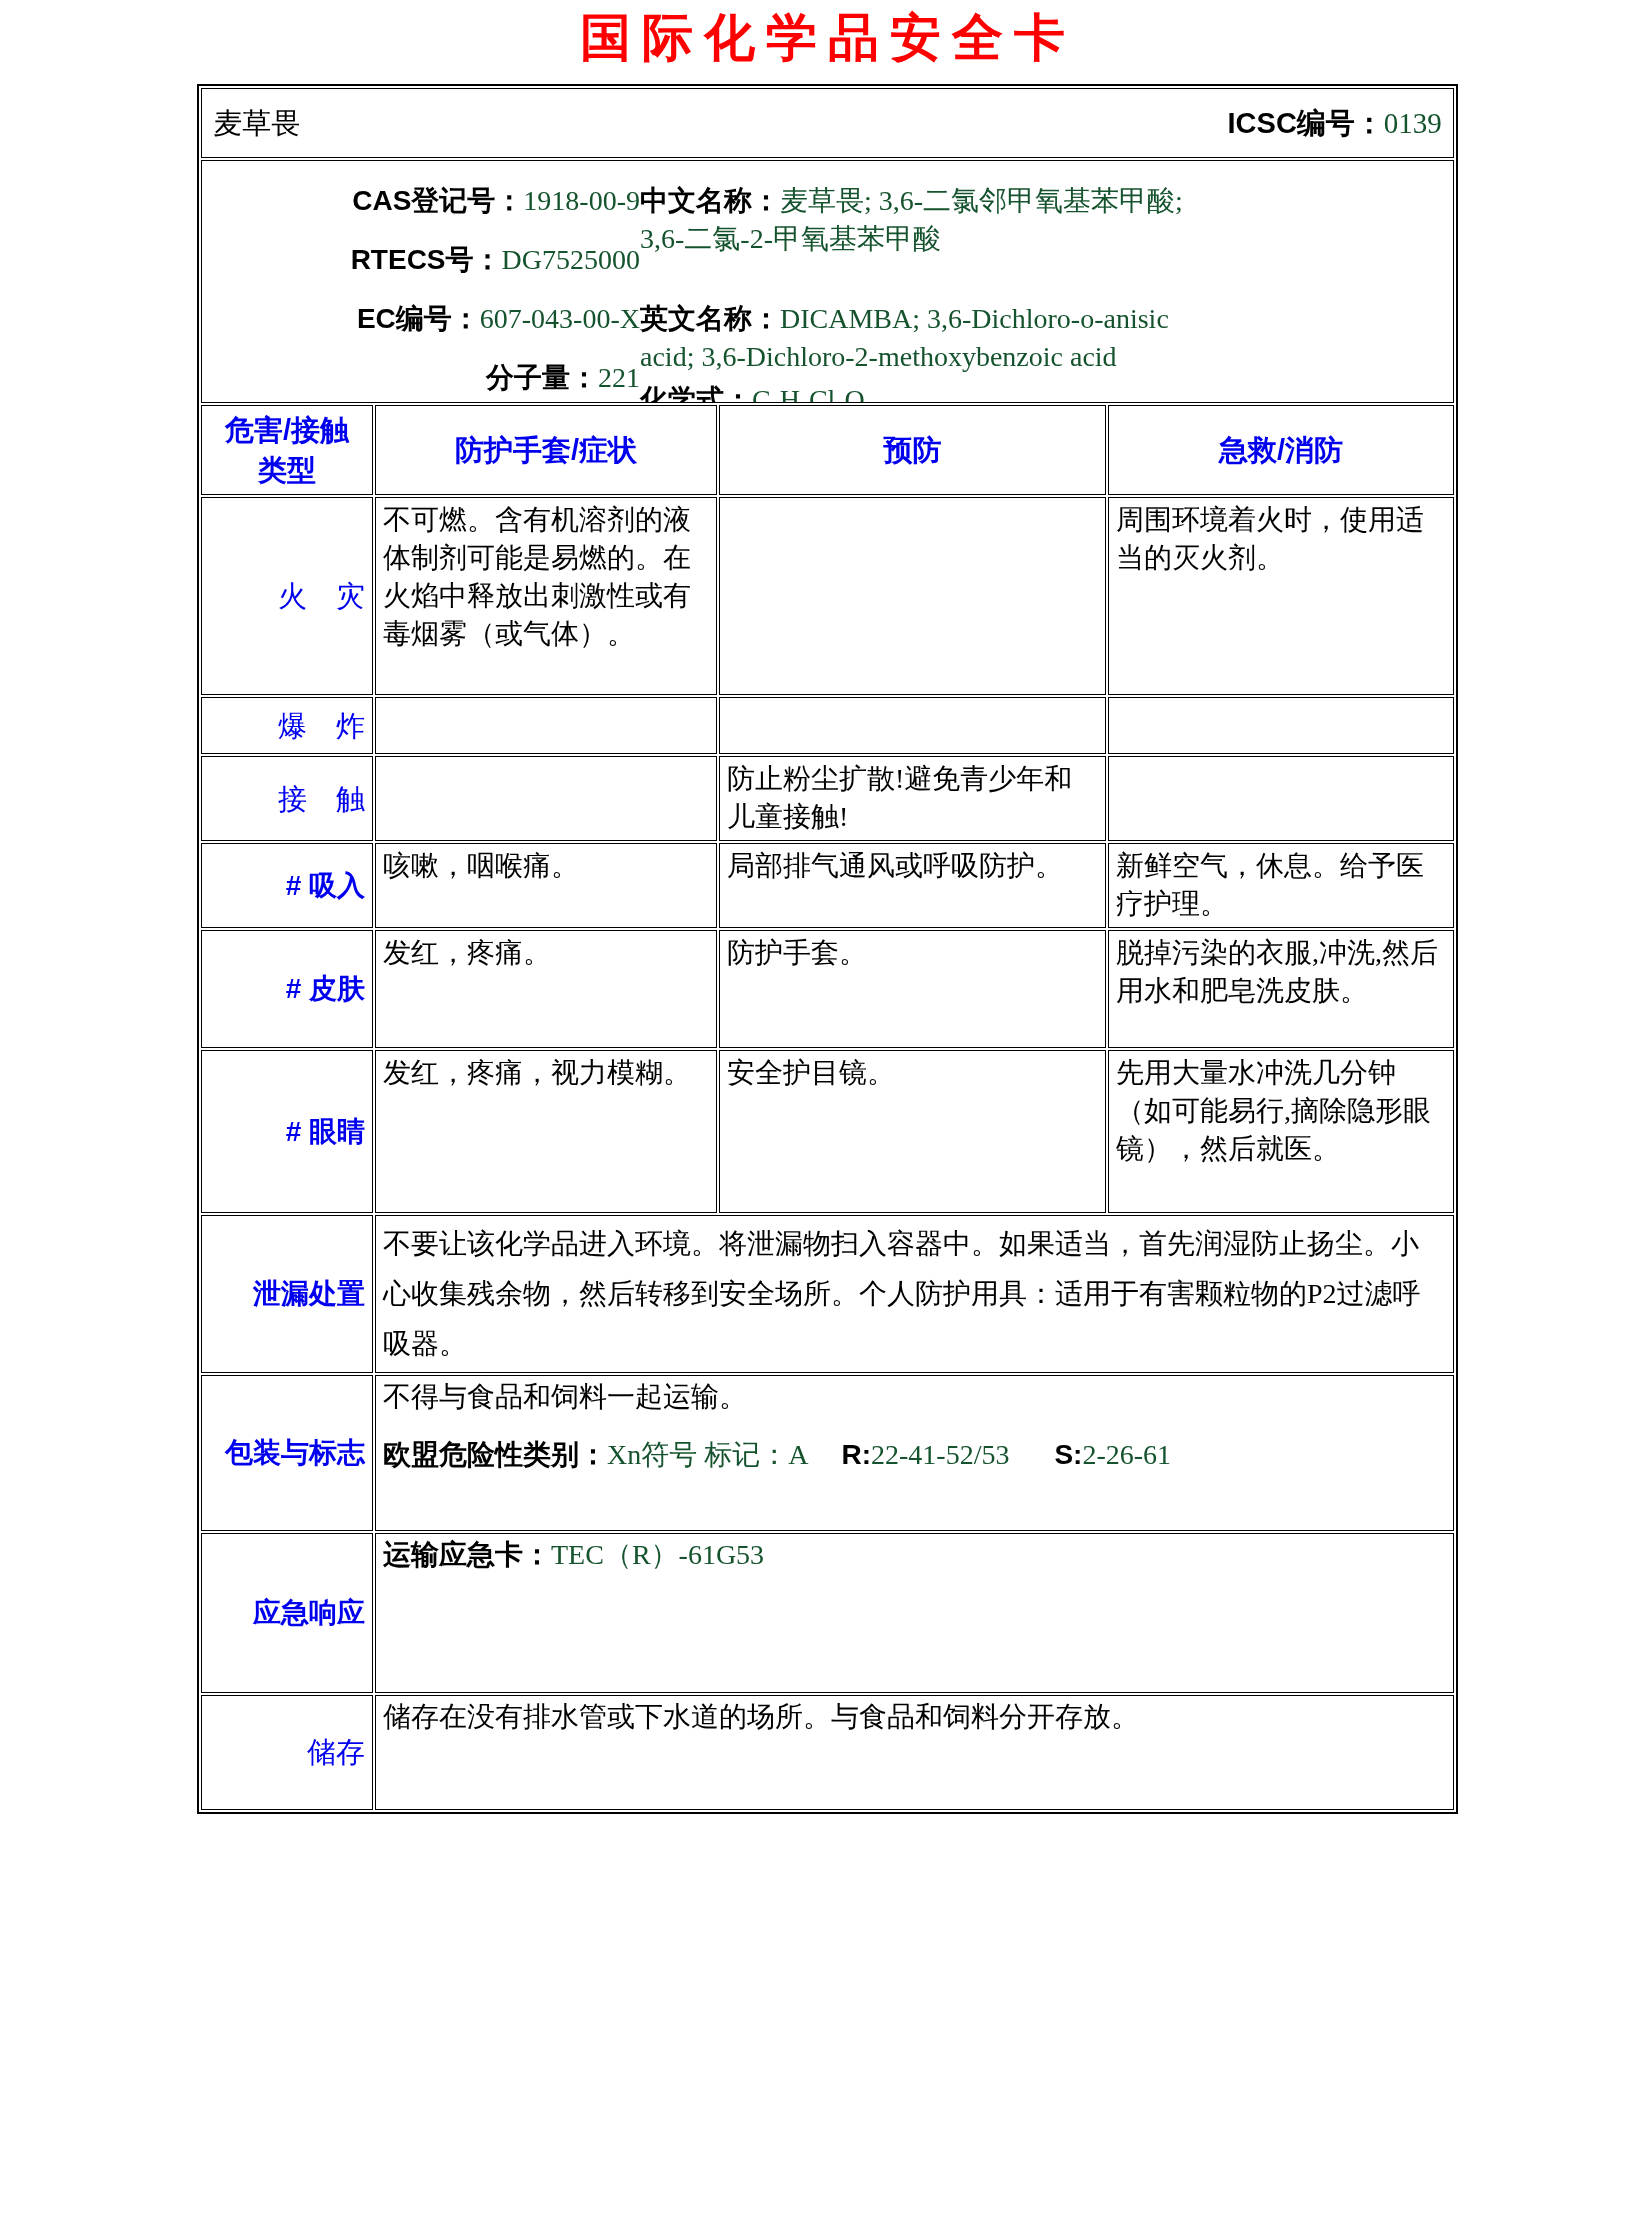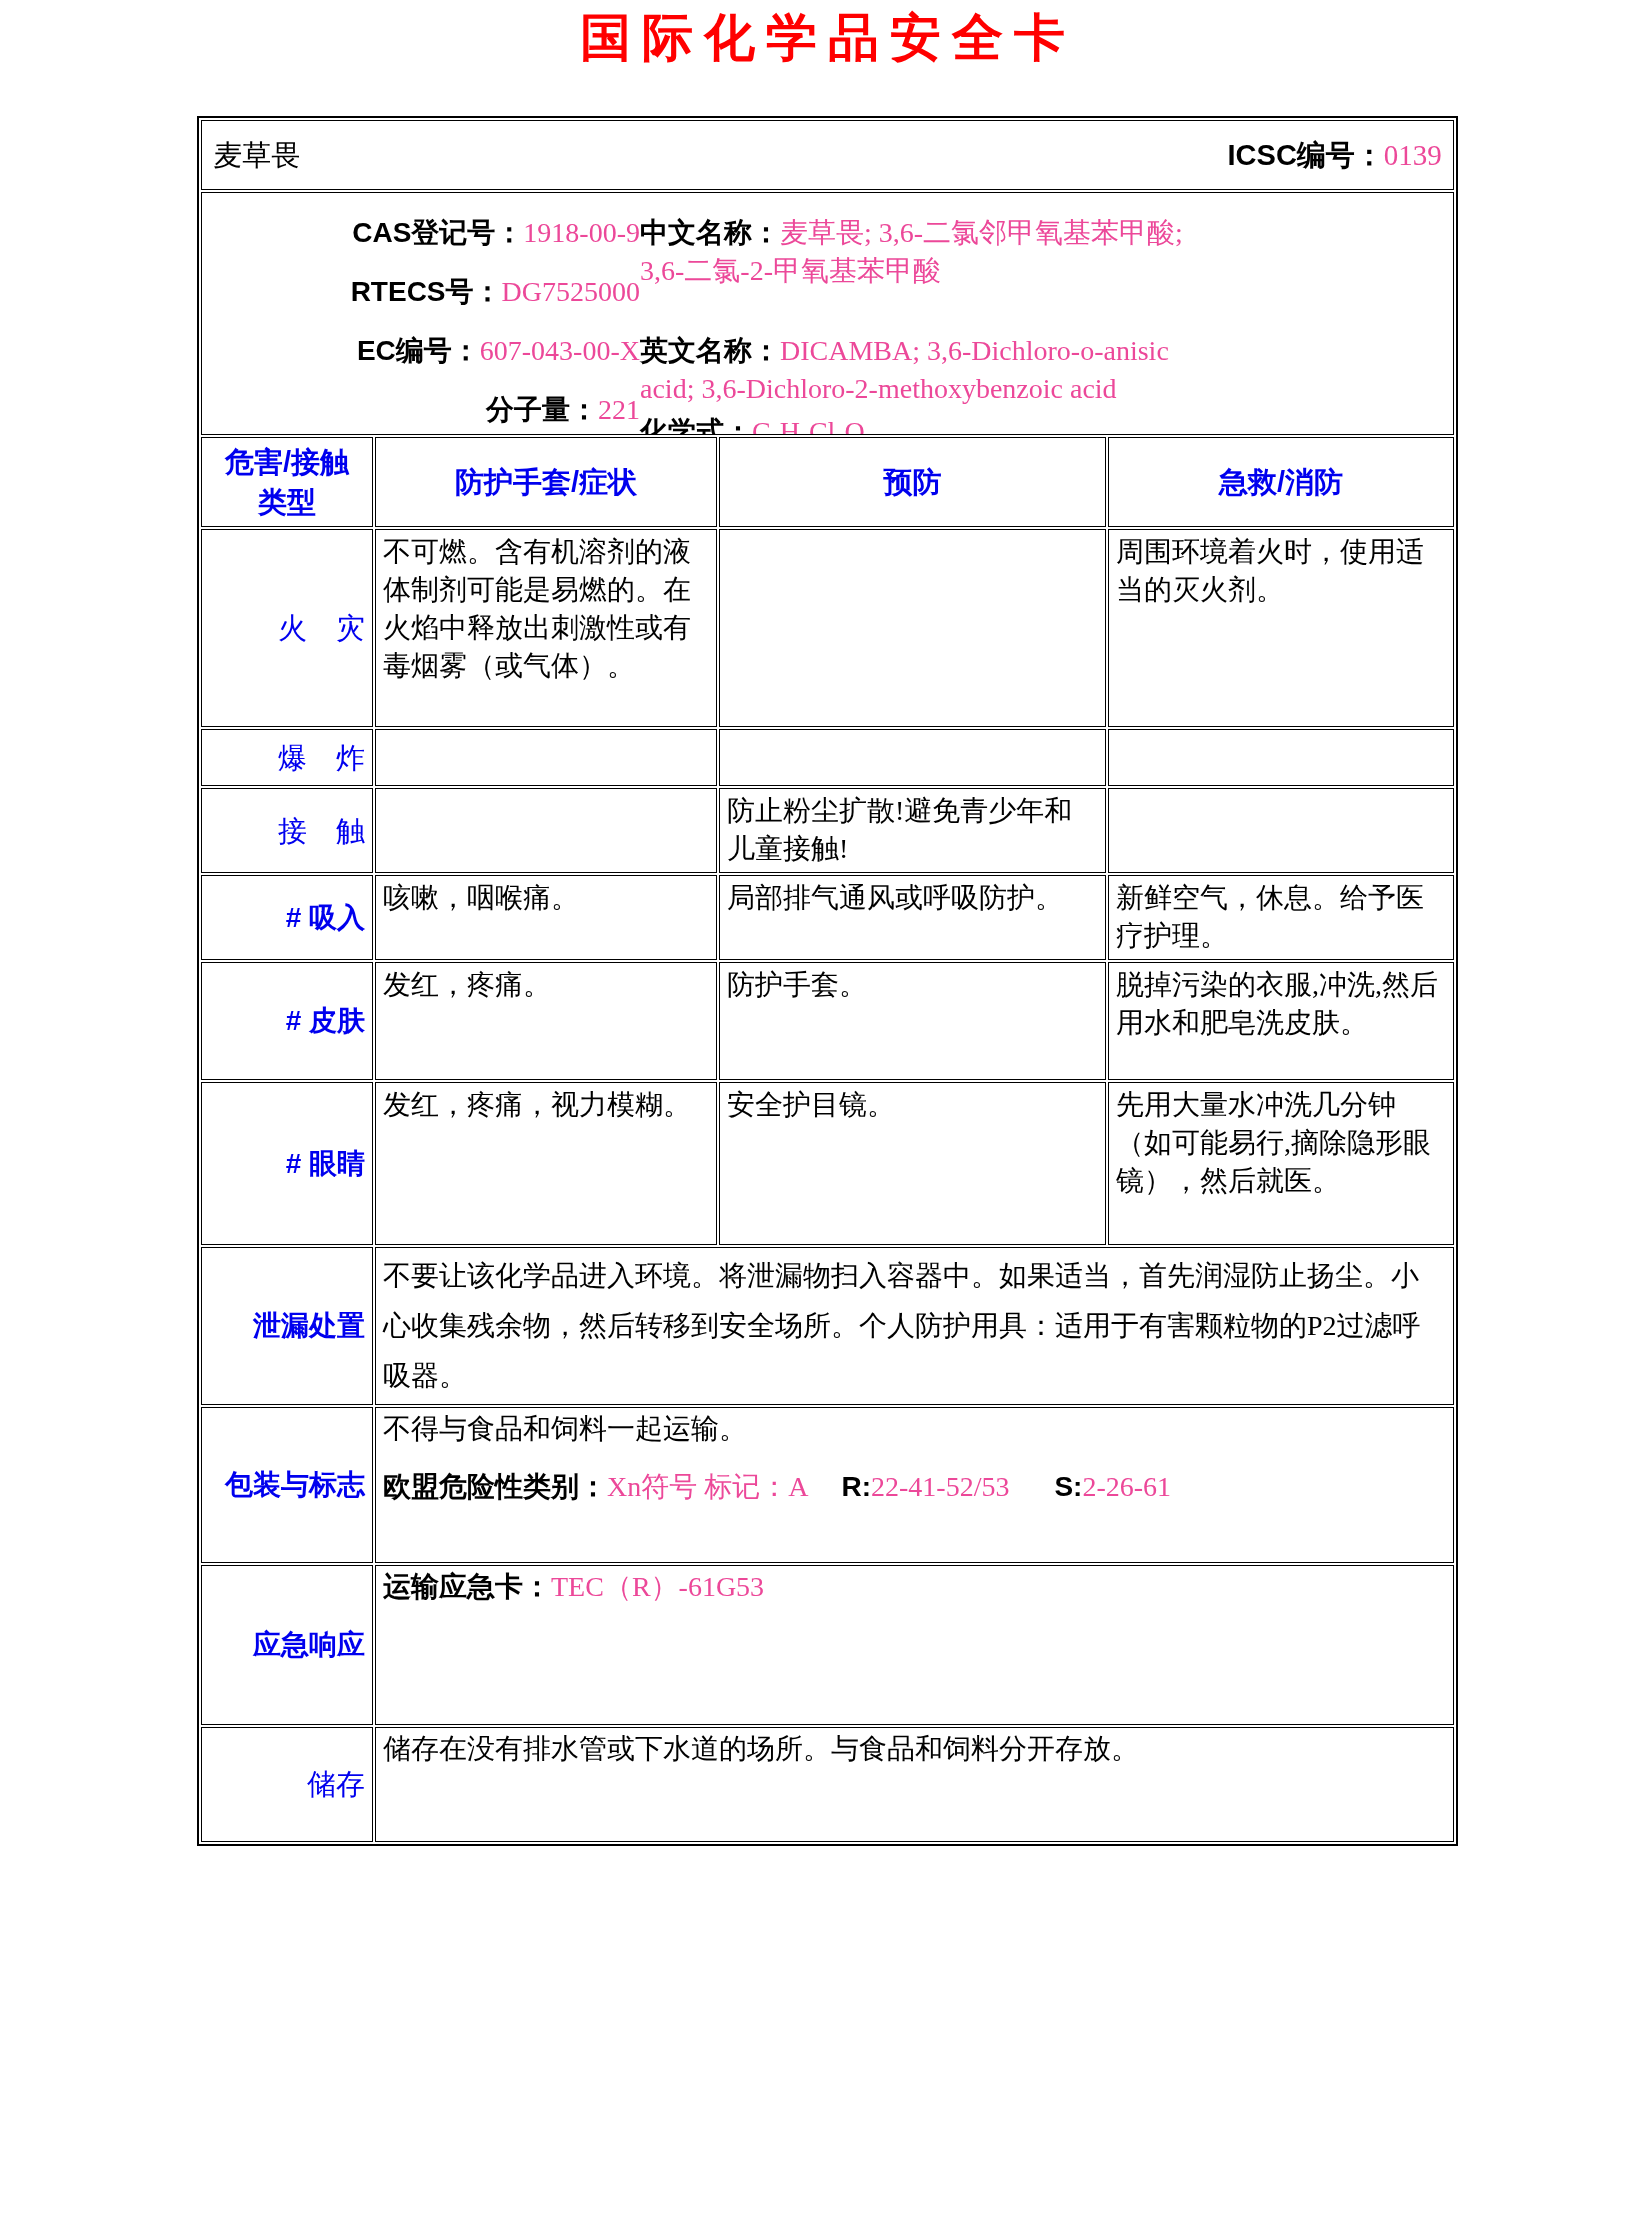--- a/index.html
+++ b/index.html
@@ -7,29 +7,29 @@
     width:1647px; height:2216px; background:#ffffff; position:relative;
     font-family:"Liberation Serif","DejaVu Serif",serif; color:#000;
   }
   .title {
     position:absolute; left:197px; top:4.2px; width:1262px;
     text-align:center; color:#ff0000; font-weight:bold;
     font-family:"Liberation Sans","DejaVu Sans",sans-serif;
     font-size:51px; letter-spacing:11px; white-space:nowrap;
   }
   table.card {
-    position:absolute; left:197px; top:116px; width:1008px;
+    position:absolute; left:197px; top:84px; width:1008px;
     table-layout:fixed; border-collapse:separate; border-spacing:2.1px;
     border:2.1px solid #000; background:#fff;
   }
   td { border:1.4px solid #000; box-sizing:border-box; vertical-align:top;
        padding:2.8px 7px; font-size:28px; line-height:38px; overflow:hidden; }
   .blbl { color:#000000; font-weight:bold;
           font-family:"Liberation Sans","DejaVu Sans",sans-serif; }
-  .val  { color:#ec4899; }
+  .val  { color:#14532d; }
   
   tr.r-name  td { height:70px; }
   tr.r-id    td { height:243px; }
   tr.r-head  td { height:90px; }
   tr.r-fire  td { height:198px; }
   tr.r-expl  td { height:57px;  }
   tr.r-cont  td { height:85px; }
   tr.r-inh   td { height:85px; }
   tr.r-skin  td { height:118px; }
   tr.r-eyes  td { height:163px; }

